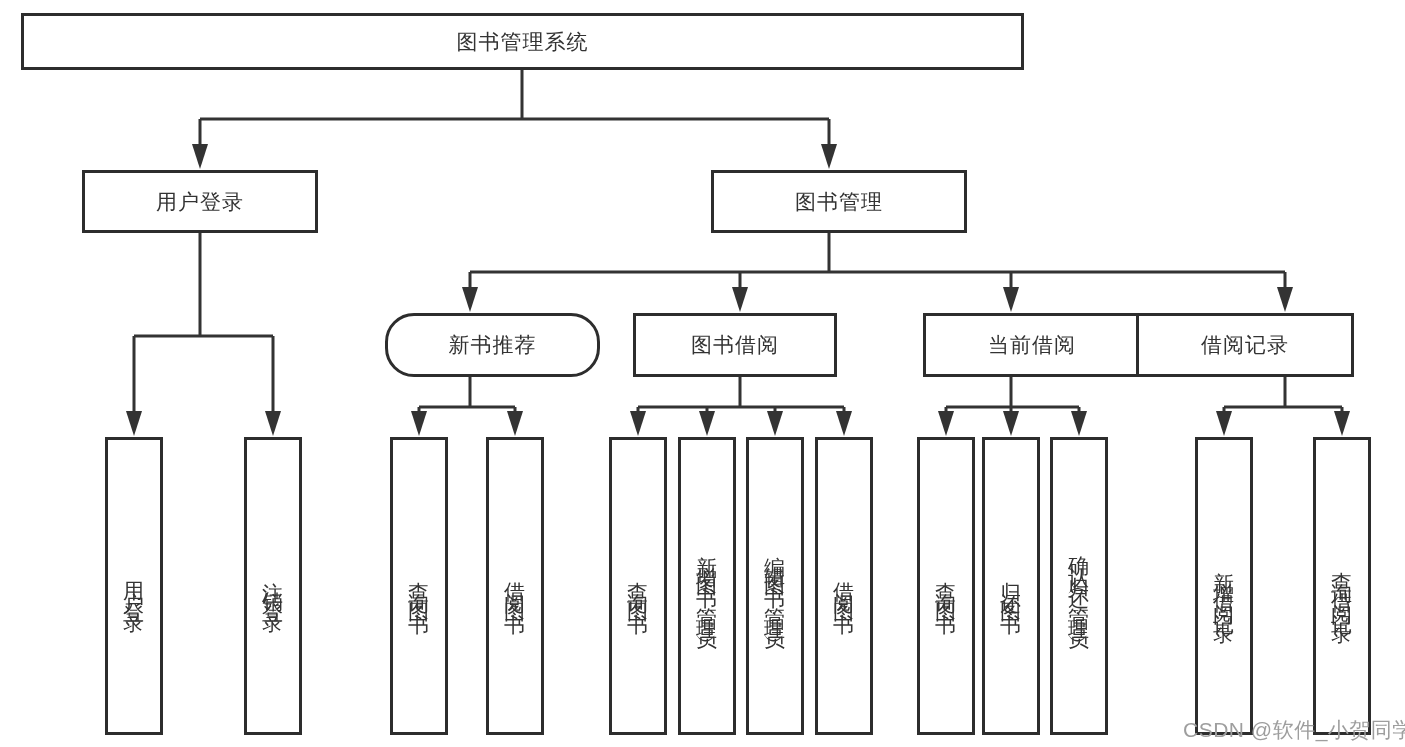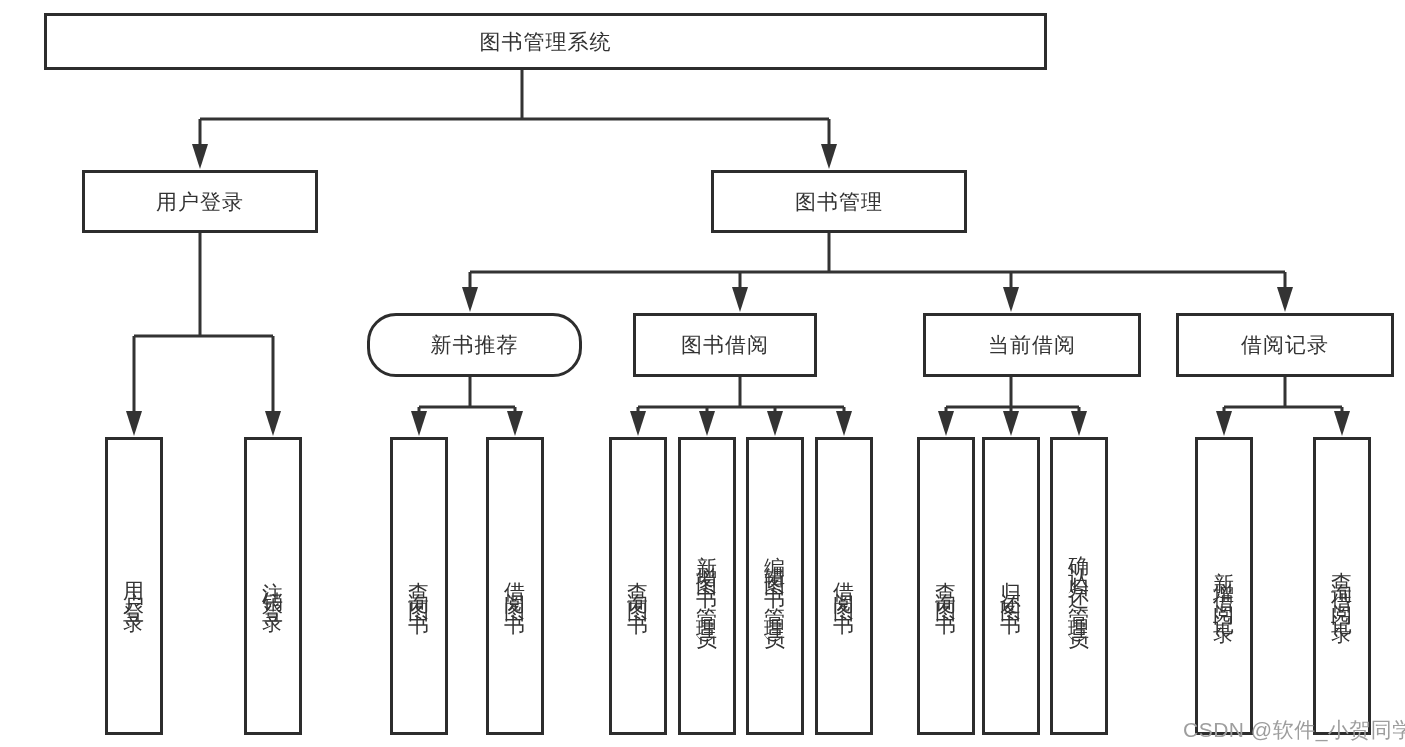--- a/index.html
+++ b/index.html
@@ -41,31 +41,31 @@
     border: 3px solid #2d2d2d;
     display: flex;
     align-items: center;
     justify-content: center;
     color: #333333;
     font-size: 21px;
     letter-spacing: 1px;
     white-space: nowrap;
   }
 
-  .root-box   { left: 21px;  top: 13px;  width: 1003px; height: 57px; margin-left: 23px; }
+  .root-box   { left: 21px;  top: 13px;  width: 1003px; height: 57px; }
 
   .l2-box     { top: 170px;  height: 63px; }
   .l2-a       { left: 82px;  width: 236px; }
   .l2-b       { left: 711px; width: 256px; }
 
   .l3-box     { top: 313px;  height: 64px; }
-  .l3-a       { left: 367px;  width: 215px; border-radius: 29px; }
-  .l3-b       { left: 633px;  width: 184px; }
+  .l3-a       { left: 385px;  width: 215px; border-radius: 29px; }
+  .l3-b       { left: 633px;  width: 204px; }
   .l3-c       { left: 923px;  width: 218px; }
-  .l3-d       { left: 1176px; width: 218px; }
+  .l3-d       { left: 1136px; width: 218px; }
 
   .leaf {
     position: absolute;
     z-index: 2;
     top: 437px;
     width: 58px;
     height: 298px;
     background: #ffffff;
     border: 3px solid #2d2d2d;
     display: flex;

